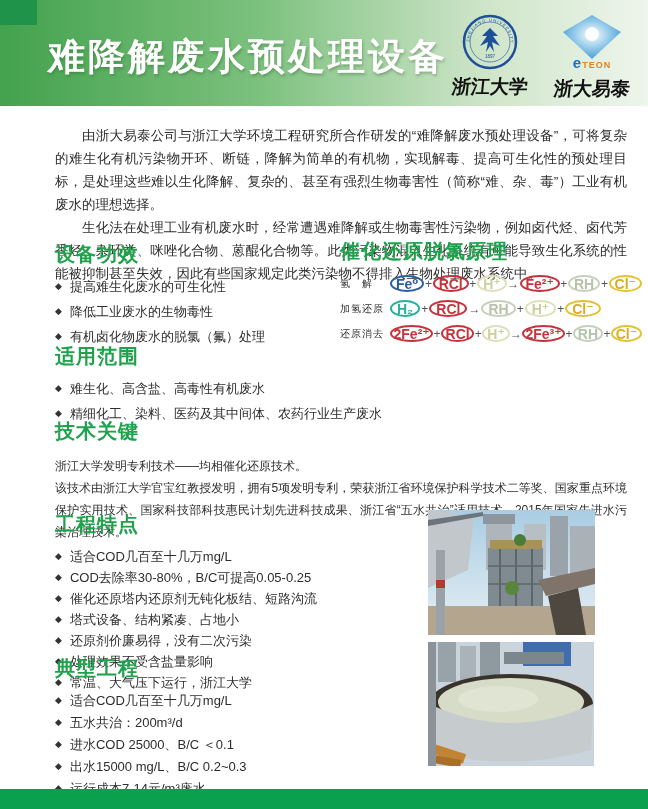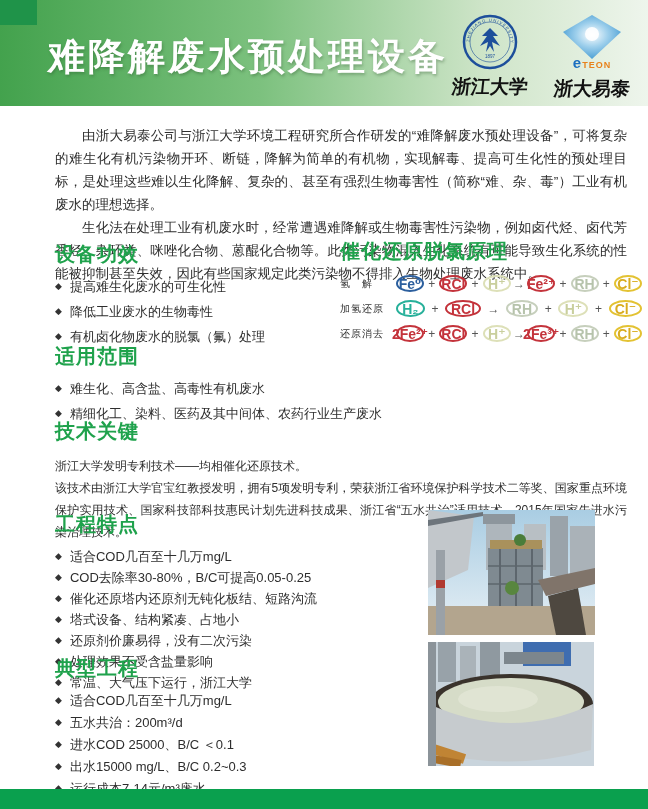--- a/index.html
+++ b/index.html
@@ -39,21 +39,21 @@
   .sec-fanwei    { position:absolute; left:55px;  top:343px; width:420px; }
   .sec-fanwei    li { margin-bottom:8px; }
   .sec-guanjian  { position:absolute; left:55px;  top:418px; width:572px; }
   .sec-guanjian p { font-size:12px; line-height:22px; text-align:justify; }
   .sec-tedian    { position:absolute; left:55px;  top:511px; width:372px; }
   .sec-tedian    li { margin-bottom:4px; }
   .sec-gongcheng { position:absolute; left:55px;  top:655px; width:372px; }
   .sec-gongcheng li { margin-bottom:5px; }
 
   
-  .rx-row { display:flex; align-items:center; gap:6px; margin-bottom:8px; }
+  .rx-row { display:flex; align-items:center; gap:0; margin-bottom:8px; }
   .rx-label { flex:none; width:50px; font-size:10px; color:#333; letter-spacing:1px; }
   .tok { display:inline-flex; align-items:center; justify-content:center; min-width:28px; height:17px;
          padding:0 5px; border:2px solid; border-radius:50%; font-size:14px; font-weight:bold; line-height:1; white-space:nowrap; }
   .tok[data-c="blue"]   { border-color:#2c5f9e; color:#2c5f9e; }
   .tok[data-c="red"]    { border-color:#c4333b; color:#c4333b; }
   .tok[data-c="teal"]   { border-color:#27b09a; color:#27b09a; }
   .tok[data-c="yellow"] { border-color:#e3c232; color:#d9ac1e; }
   .tok[data-c="pale"]   { border-color:#dde0b8; color:#c9cf9d; }
   .tok[data-c="gray"]   { border-color:#c6cfbc; color:#b6c3ab; }
   .tok[data-c="op"]     { border:none; min-width:0; padding:0 1px; color:#555; font-weight:normal; font-size:12px; }

